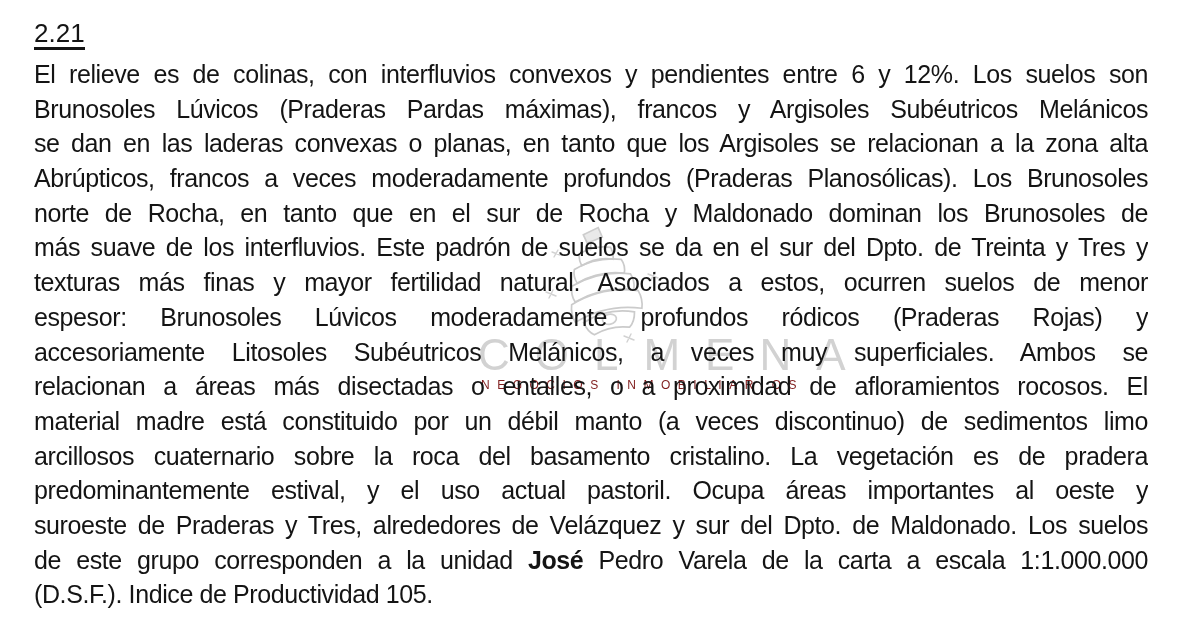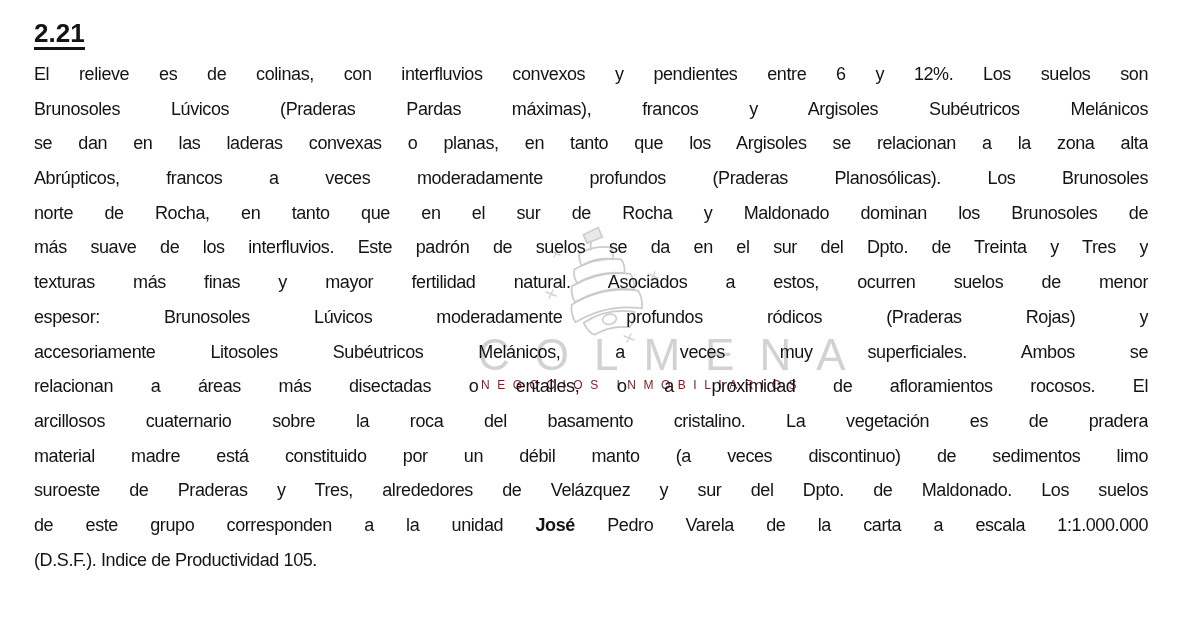--- a/index.html
+++ b/index.html
@@ -56,29 +56,29 @@
     position: absolute;
     left: 34px;
     top: 20px;
     width: 1114px;
     z-index: 1;
     color: #141414;
   }
   .heading {
     display: inline-block;
     font-size: 26px;
-    font-weight: 700;
+    font-weight: 400;
     letter-spacing: 0px;
     border-bottom: 3px solid #141414;
     padding-bottom: 1px;
     margin-bottom: 7px;
     line-height: 26px;
   }
   .para-line {
-    font-size: 18px;
+    font-size: 25px;
     letter-spacing: -0.4px;
     line-height: 34.7px;
     height: 34.7px;
     overflow: hidden;
     text-align: justify;
     text-align-last: justify;
     white-space: normal;
   }
   .para-line.last {
     text-align: right;
@@ -127,21 +127,22 @@
       <div class="para-line">El relieve es de colinas, con interfluvios convexos y pendientes entre 6 y 12%. Los suelos son</div>
       <div class="para-line">Brunosoles Lúvicos (Praderas Pardas máximas), francos y Argisoles Subéutricos Melánicos</div>
       <div class="para-line">se dan en las laderas convexas o planas, en tanto que los Argisoles se relacionan a la zona alta</div>
       <div class="para-line">Abrúpticos, francos a veces moderadamente profundos (Praderas Planosólicas). Los Brunosoles</div>
       <div class="para-line">norte de Rocha, en tanto que en el sur de Rocha y Maldonado dominan los Brunosoles de</div>
       <div class="para-line">más suave de los interfluvios. Este padrón de suelos se da en el sur del Dpto. de Treinta y Tres y</div>
       <div class="para-line">texturas más finas y mayor fertilidad natural. Asociados a estos, ocurren suelos de menor</div>
       <div class="para-line">espesor: Brunosoles Lúvicos moderadamente profundos ródicos (Praderas Rojas) y</div>
       <div class="para-line">accesoriamente Litosoles Subéutricos Melánicos, a veces muy superficiales. Ambos se</div>
       <div class="para-line">relacionan a áreas más disectadas o entalles, o a proximidad de afloramientos rocosos. El</div>
+      <div class="para-line">material madre está constituido por un débil manto (a veces discontinuo) de sedimentos limo</div>
       <div class="para-line">arcillosos cuaternario sobre la roca del basamento cristalino. La vegetación es de pradera</div>
-      <div class="para-line">material madre está constituido por un débil manto (a veces discontinuo) de sedimentos limo</div>
+      <div class="para-line">predominantemente estival, y el uso actual pastoril. Ocupa áreas importantes al oeste y</div>
       <div class="para-line">suroeste de Praderas y Tres, alrededores de Velázquez y sur del Dpto. de Maldonado. Los suelos</div>
       <div class="para-line"><span>de este grupo corresponden a la unidad </span><span class="bold-word">José</span><span> Pedro Varela de la carta a escala 1:1.000.000</span></div>
       <div class="para-line last">(D.S.F.). Indice de Productividad 105.</div>
     </div>
   </div>
 
 </div>
 
 </body></html>

